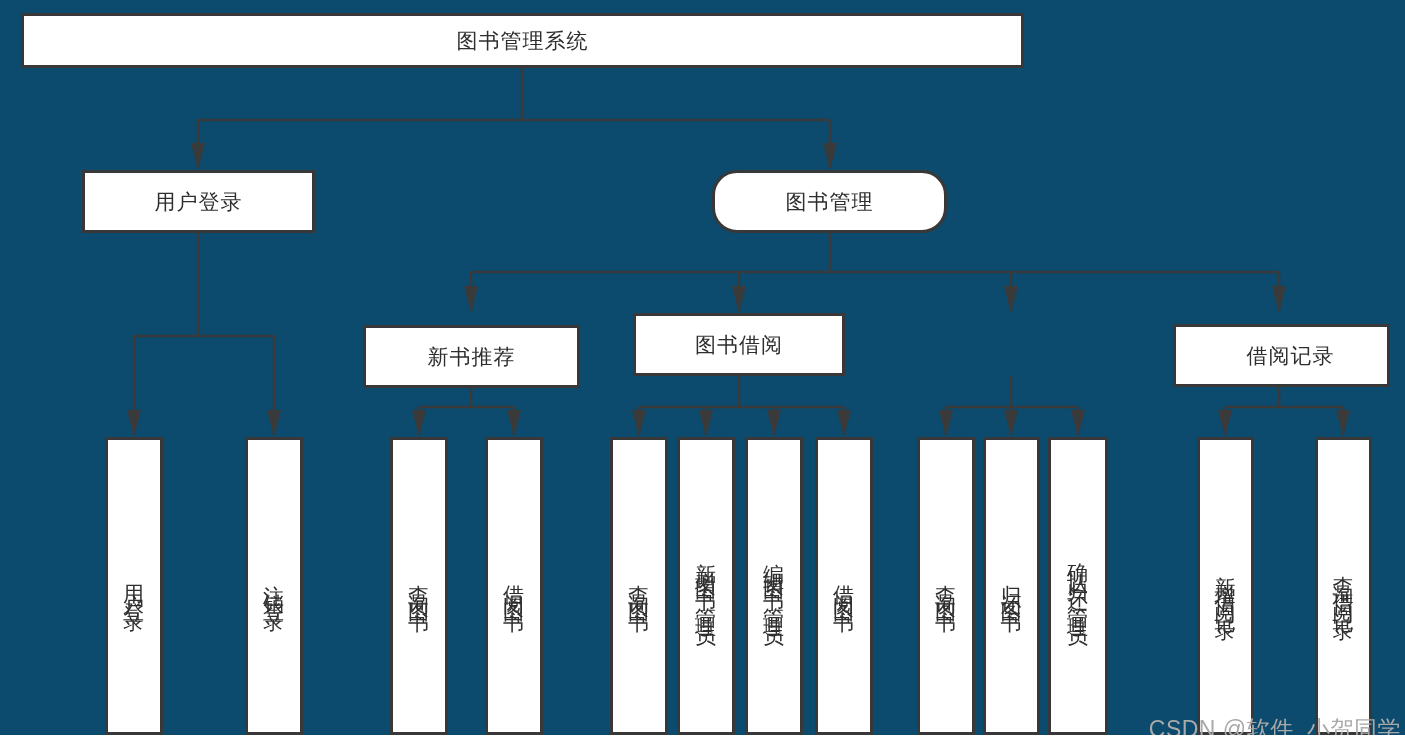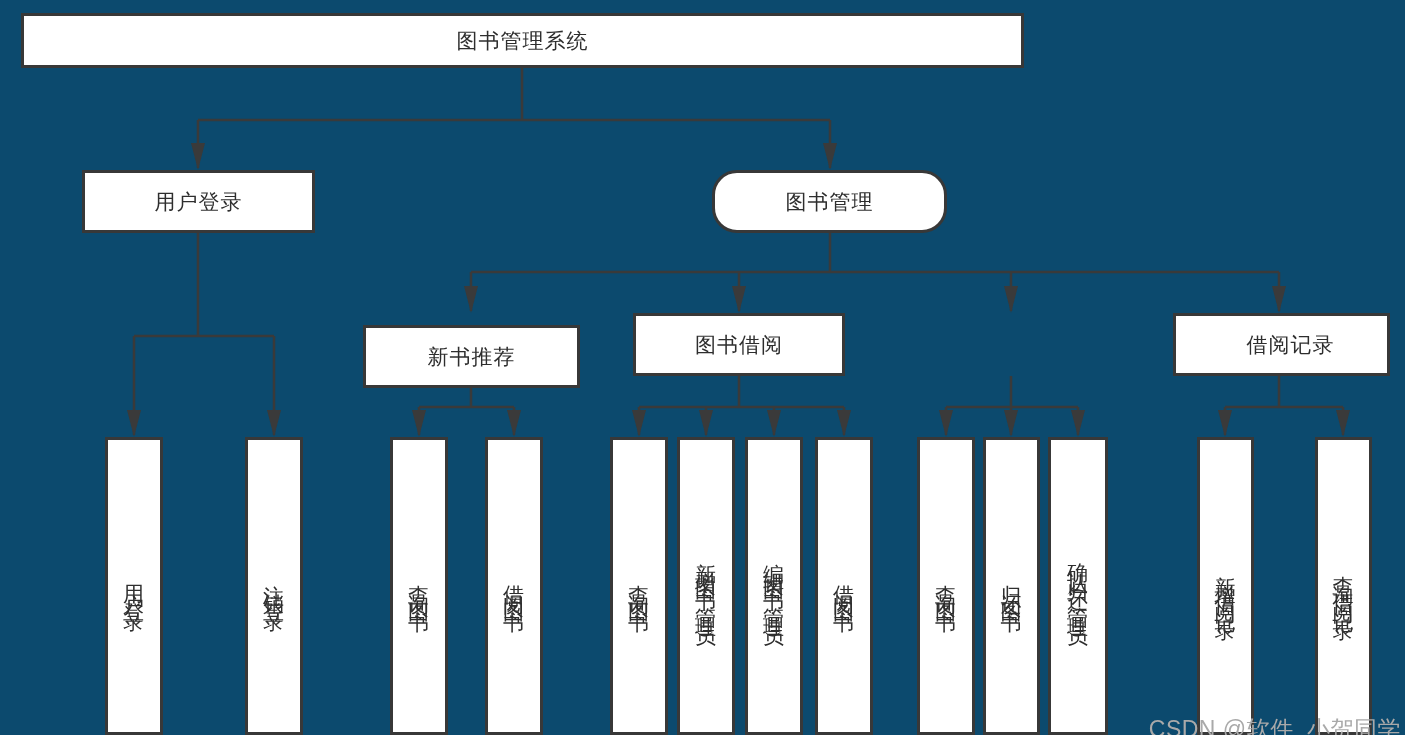--- a/index.html
+++ b/index.html
@@ -105,21 +105,21 @@
   <div class="box" style="left:712px; top:170px; width:235px; height:63px;border-radius:25px;">
     <span class="h-label">图书管理</span>
   </div>
 
   <div class="box" style="left:363px; top:313px; width:217px; height:63px;margin-top:12px;">
     <span class="h-label">新书推荐</span>
   </div>
   <div class="box" style="left:633px; top:313px; width:212px; height:63px;align-items:center;">
     <span class="h-label">图书借阅</span>
   </div>
-  <div class="box" style="left:1173px; top:313px; width:217px; height:63px;padding-left:18px;">
+  <div class="box" style="left:1173px; top:324px; width:217px; height:63px;padding-left:18px;">
     <span class="h-label">借阅记录</span>
   </div>
 
   <div class="box" style="left:105px; top:437px; width:58px; height:298px;">
     <span class="v-label">用户登录</span>
   </div>
   <div class="box" style="left:245px; top:437px; width:58px; height:298px;">
     <span class="v-label">注销登录</span>
   </div>
 

